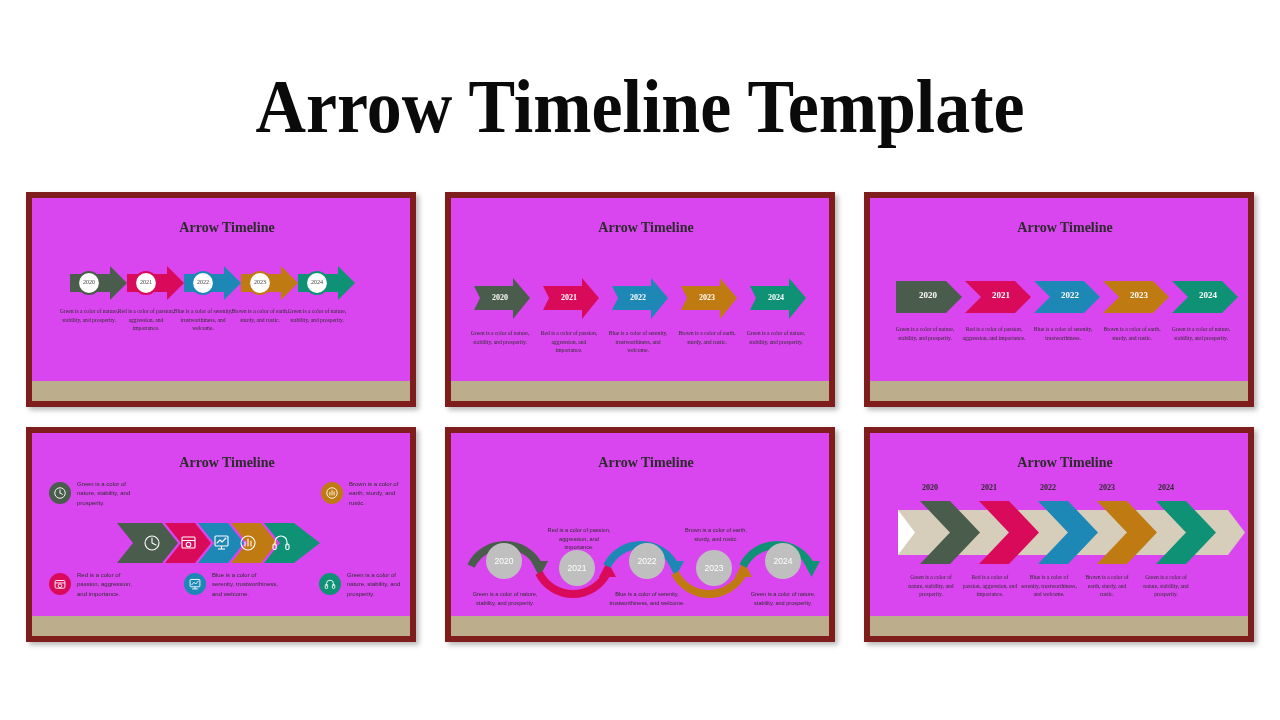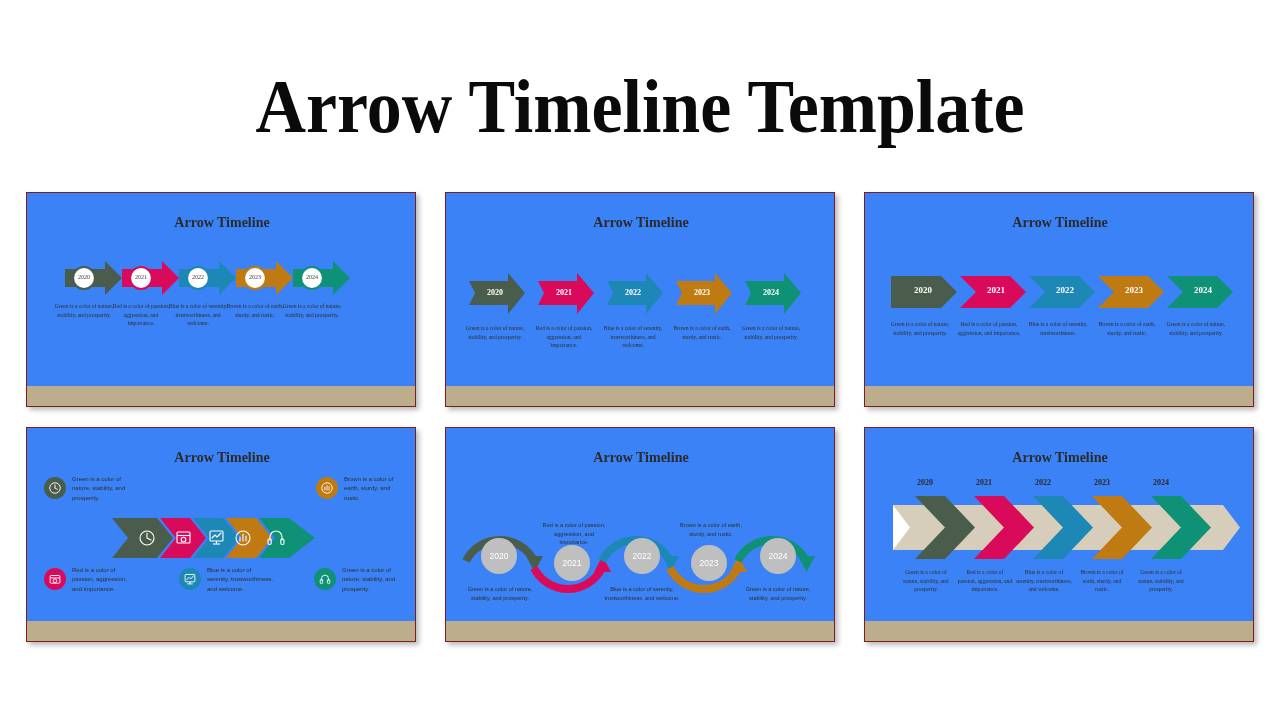--- a/index.html
+++ b/index.html
@@ -27,22 +27,22 @@
     color: #0a0a0a;
     line-height: 1;
     white-space: nowrap;
     transform: scaleX(0.92);
   }
 
   .slide-card {
     position: absolute;
     width: 390px;
     height: 215px;
-    background: #3b82f6;
-    border: 1px solid #7f1d1d;
+    background: #d946ef;
+    border: 6px solid #7f1d1d;
     box-shadow: 3px 3px 5px rgba(0,0,0,0.28);
     box-sizing: border-box;
     overflow: hidden;
   }
   .slide-footer {
     position: absolute;
     left: 0;
     bottom: 0;
     width: 390px;
     height: 20px;

